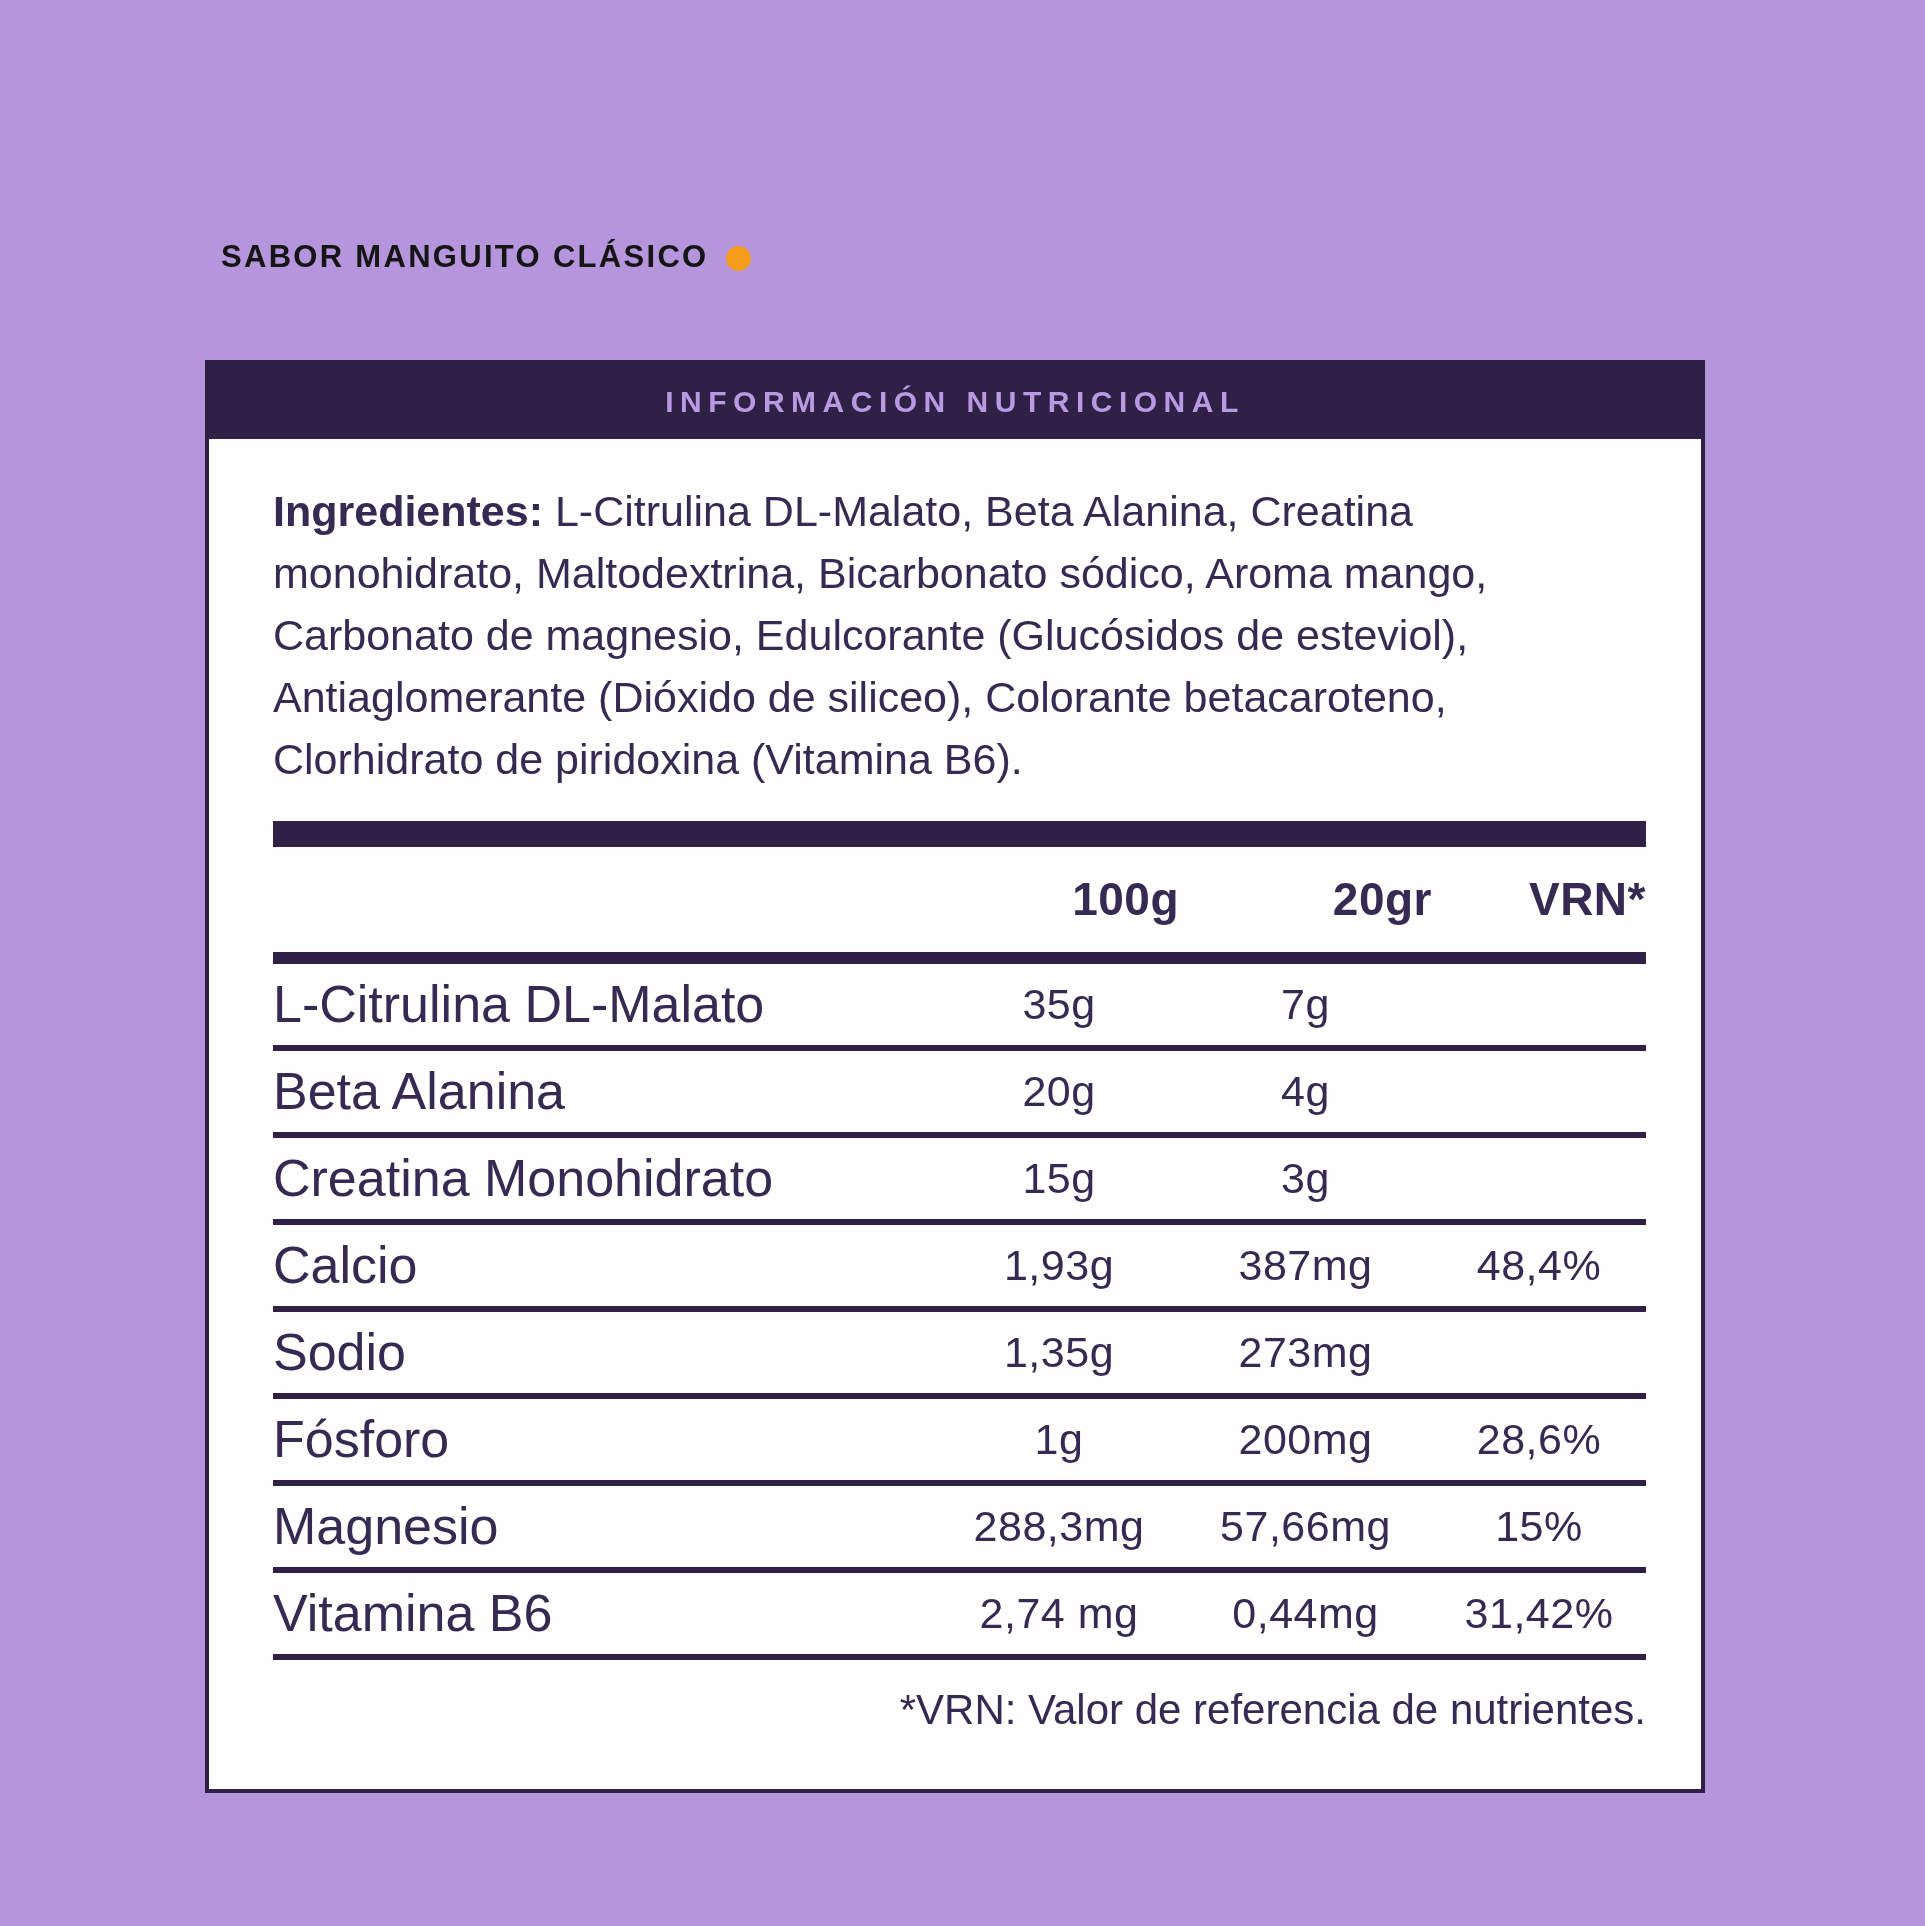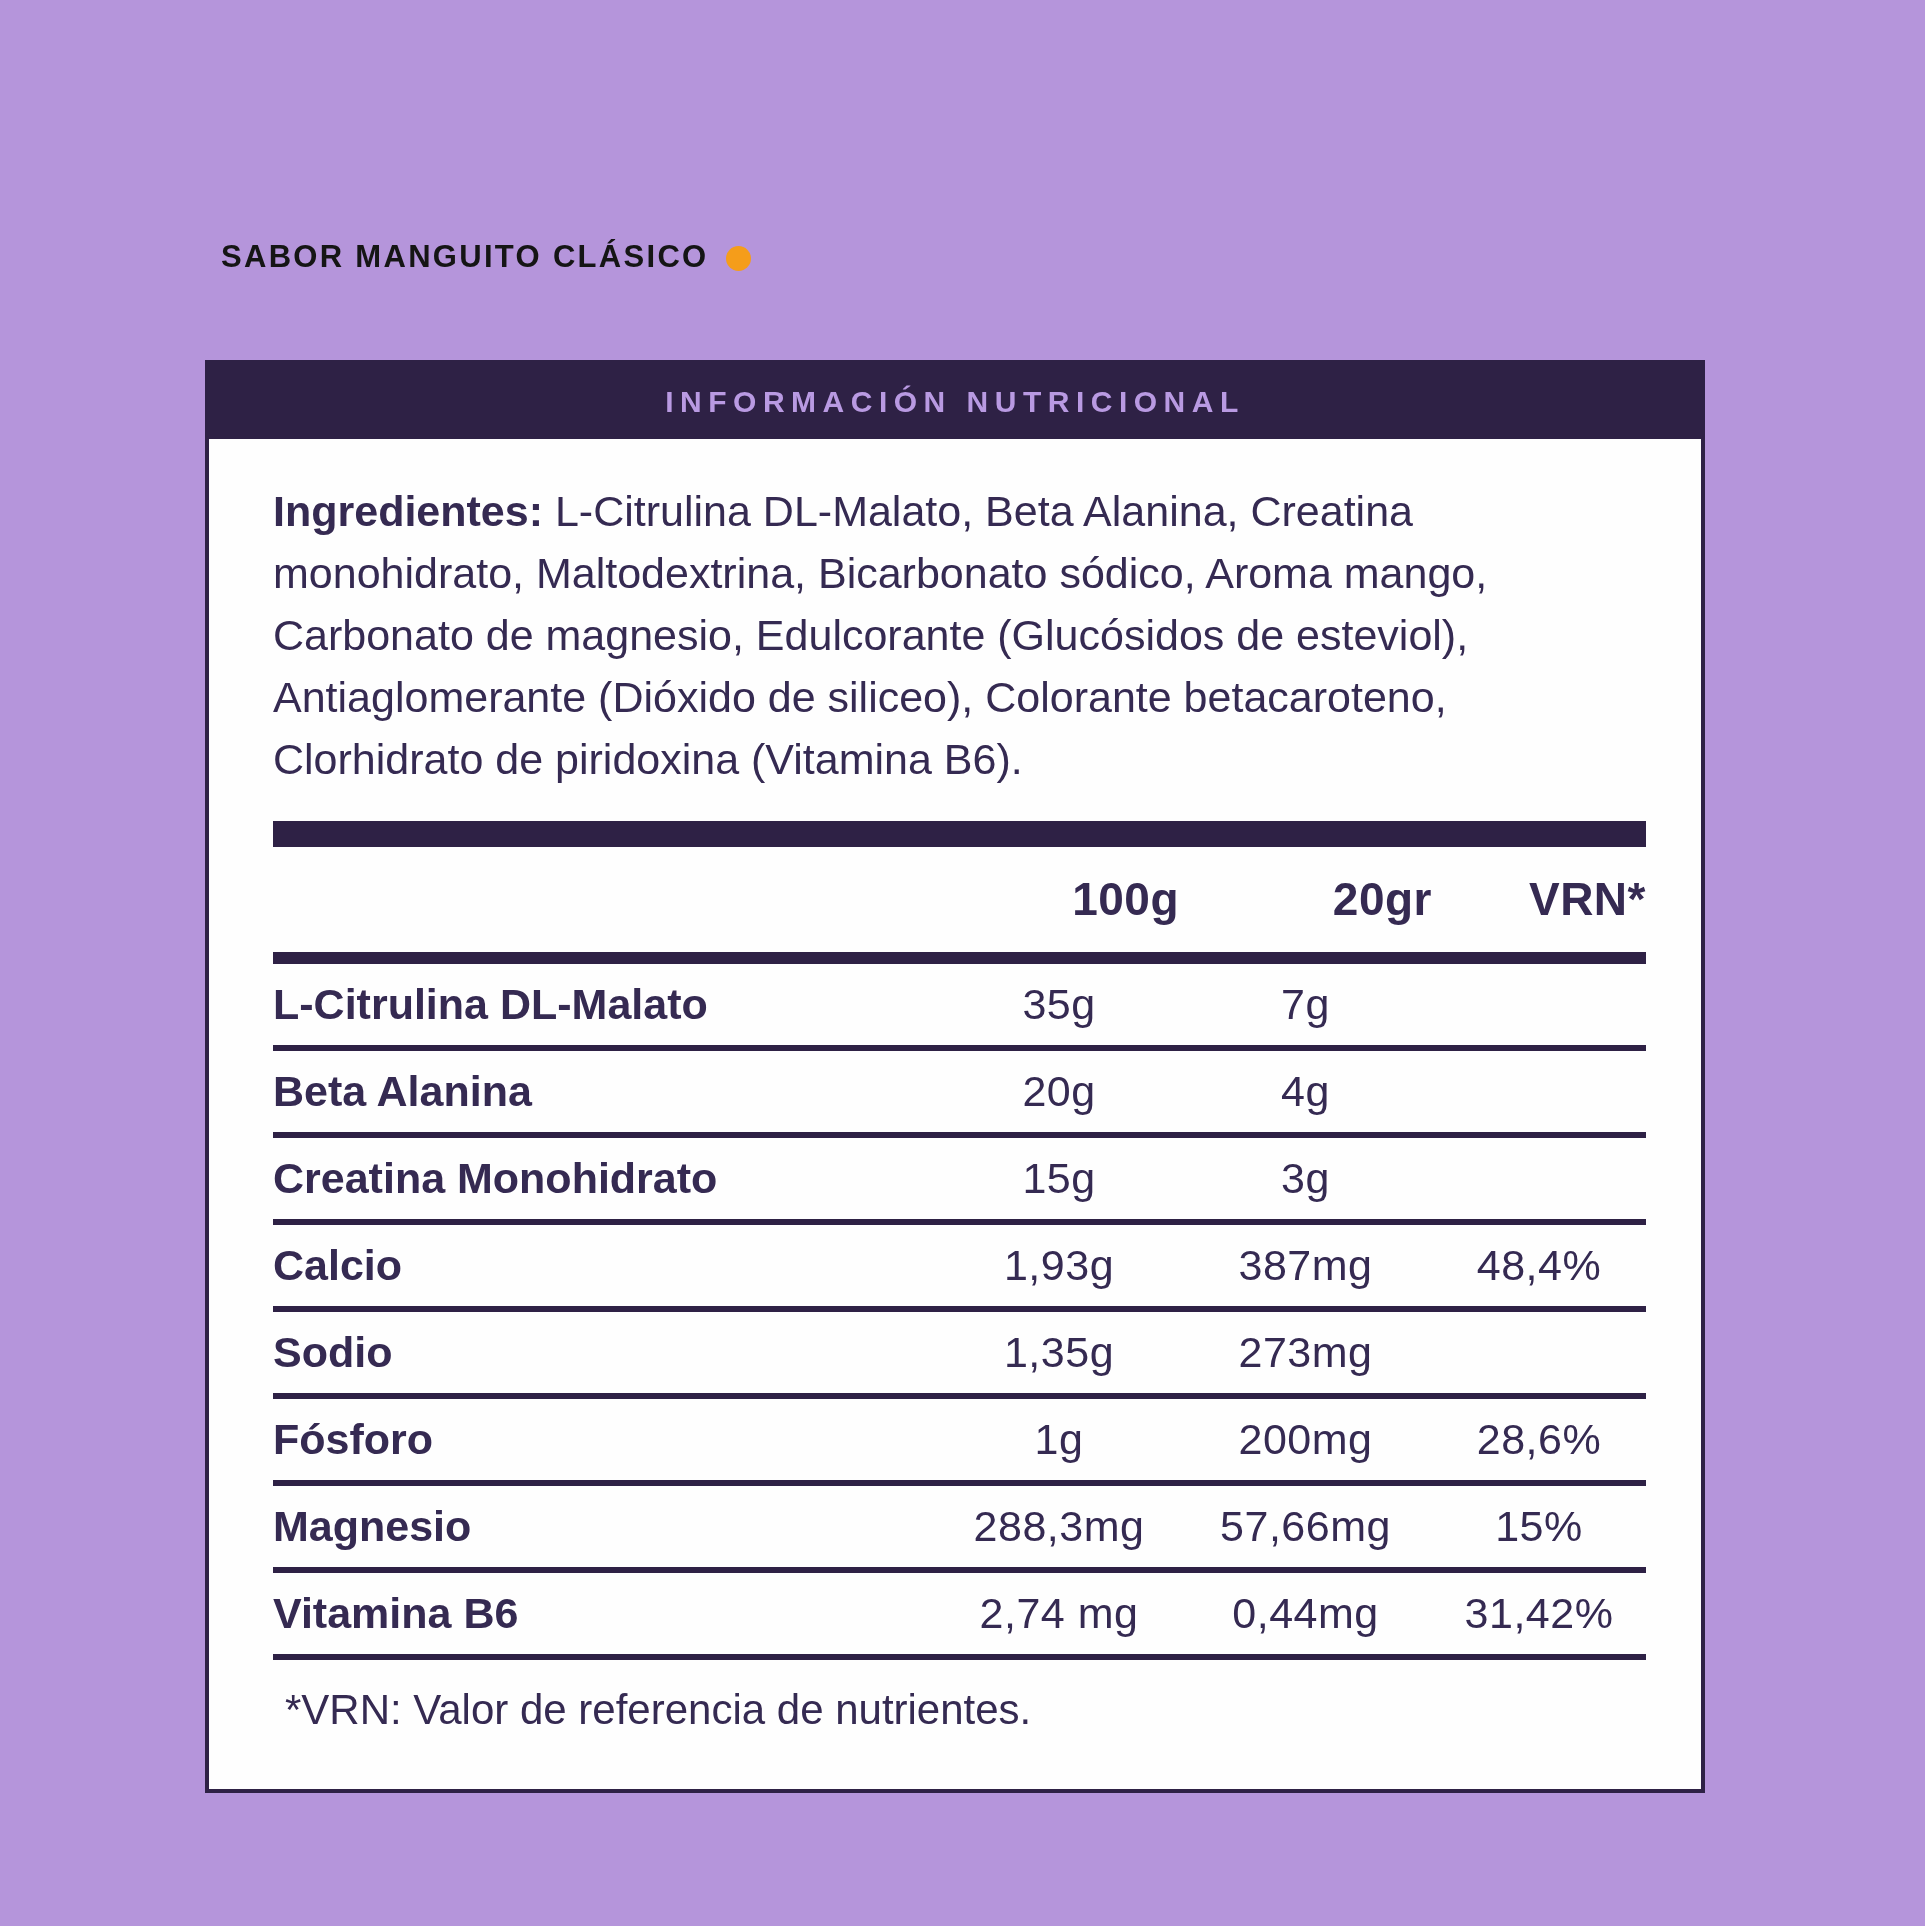--- a/index.html
+++ b/index.html
@@ -88,33 +88,33 @@
   }
 
   .tbl-row{
     display:grid;
     grid-template-columns:1fr 240px 253px 214px;
     align-items:center;
     height:87px;
     border-bottom:6px solid var(--panel-dark);
   }
   .tbl-row .name{
-    font-size:43px;font-weight:700;color:var(--text-dark);
+    font-size:52px;font-weight:400;color:var(--text-dark);
     white-space:nowrap;
   }
   .tbl-row .num{
     font-size:43px;font-weight:400;text-align:center;
     letter-spacing:0.5px;color:var(--text-dark);
     white-space:nowrap;
   }
 
   .footnote{
     margin-top:26px;
     padding-left:12px;
-    font-size:42px;color:var(--text-dark);
+    font-size:42px;color:var(--text-dark);text-align:right;
   }
 </style>
 </head>
 <body>
 
 <div class="page">
 
   <div class="brand">
     <div class="brand-flavor-row">
       <span class="brand-flavor">SABOR MANGUITO CLÁSICO</span>

